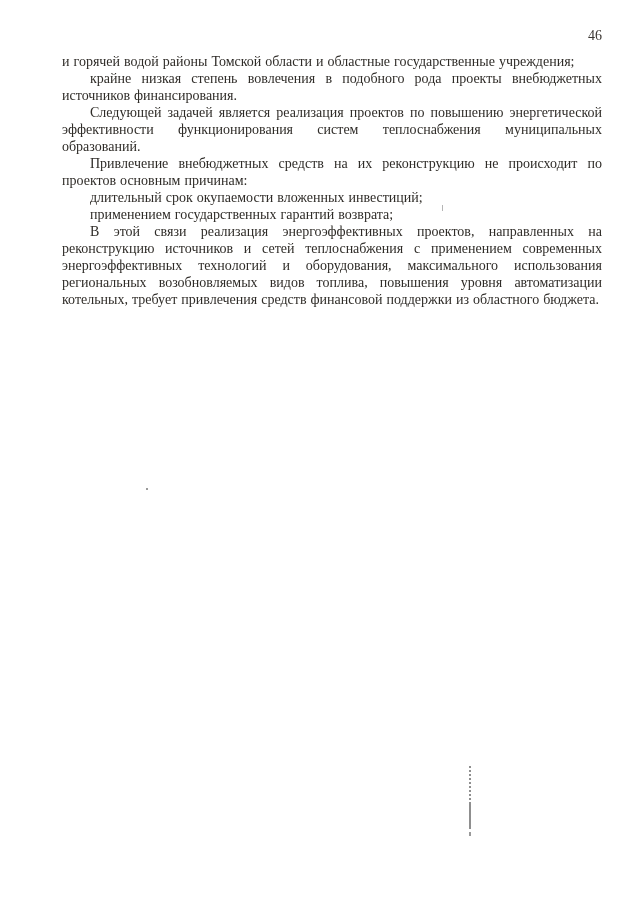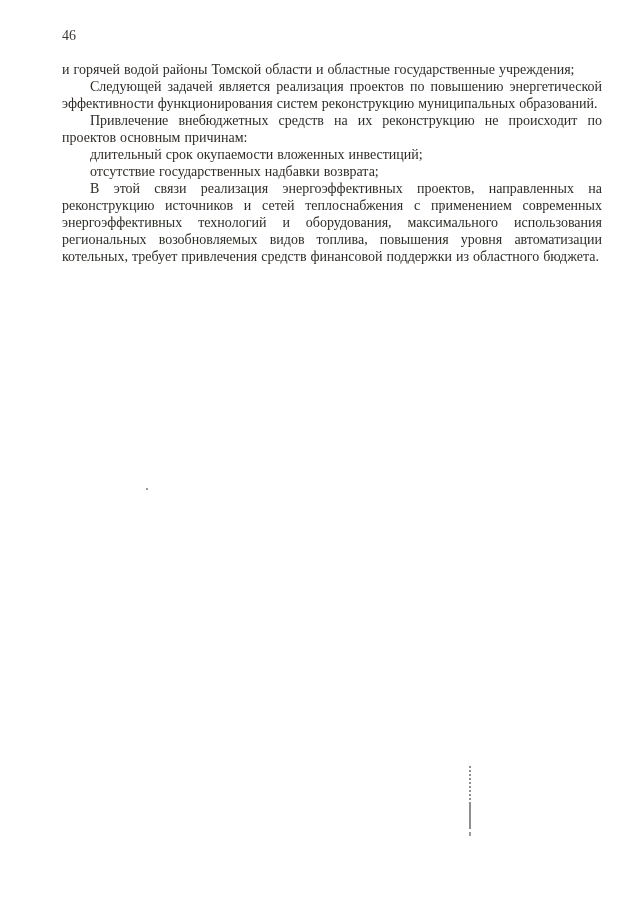--- a/index.html
+++ b/index.html
@@ -21,33 +21,32 @@
     top: 0;
     width: 640px;
     height: 905px;
     background: #ffffff;
   }
   .page-number {
     position: absolute;
     top: 27px;
     left: 62px;
     width: 540px;
-    text-align: left;
+    text-align: right;
     font-size: 14px;
     line-height: 17px;
     color: #3a3632;
   }
   .content {
     position: absolute;
     top: 53px;
     left: 62px;
     width: 540px;
     font-size: 14px;
     line-height: 17px;
-    margin-top: 8px;
   }
   .content p {
     margin: 0;
     text-align: justify;
     text-align-last: left;
     word-spacing: 0.5px;
   }
   .content p.indent {
     text-indent: 28px;
   }
@@ -94,24 +93,25 @@
 </style>
 </head>
 <body>
 
 <div class="page">
 
   <div class="page-number">46</div>
 
   <div class="content">
     <p>и горячей водой районы Томской области и  областные государственные учреждения;</p>
-    <p class="indent">Следующей задачей является реализация проектов по повышению энергетической эффективности функционирования систем реконструкцию муниципальных образований.</p>
+    <p class="indent">крайне низкая степень вовлечения в подобного рода проекты внебюджетных источников финансирования.</p>
+    <p class="indent">Следующей задачей является реализация проектов по повышению энергетической эффективности функционирования систем теплоснабжения муниципальных образований.</p>
     <p class="indent">Привлечение внебюджетных средств на их реконструкцию не происходит по проектов основным причинам:</p>
     <p class="indent">длительный срок окупаемости вложенных инвестиций;</p>
-    <p class="indent">отсутствие государственных надбавки возврата;</p>
+    <p class="indent">применением государственных гарантий возврата;</p>
     <p class="indent">В этой связи реализация энергоэффективных проектов, направленных на реконструкцию источников и сетей теплоснабжения с применением современных энергоэффективных технологий и оборудования, максимального использования региональных возобновляемых видов топлива, повышения уровня автоматизации котельных, требует привлечения средств финансовой поддержки из областного бюджета.</p>
   </div>
 
   <div class="artifact artifact-dotted-line"></div>
   <div class="artifact artifact-solid-line"></div>
   <div class="artifact artifact-dash"></div>
   <div class="artifact artifact-speck-1"></div>
   <div class="artifact artifact-speck-2"></div>
 
 </div>

